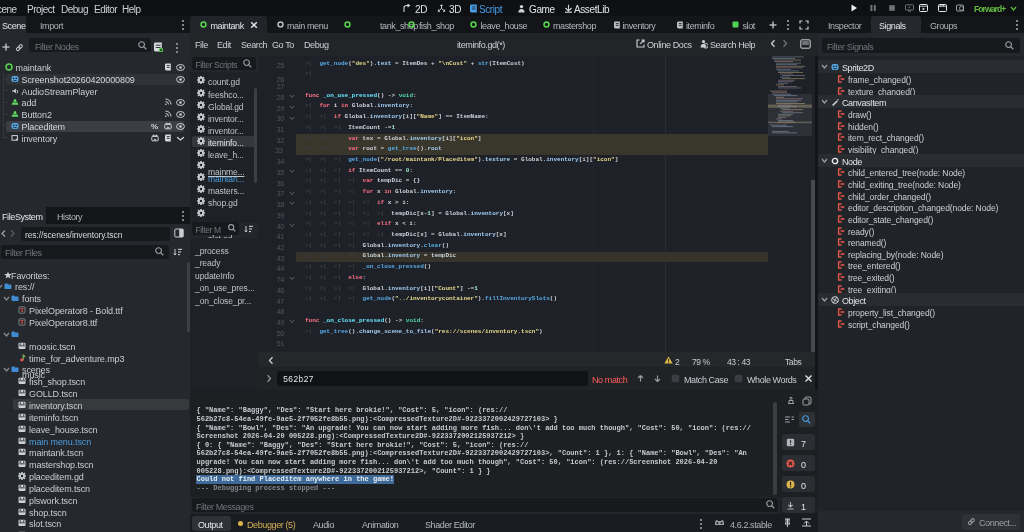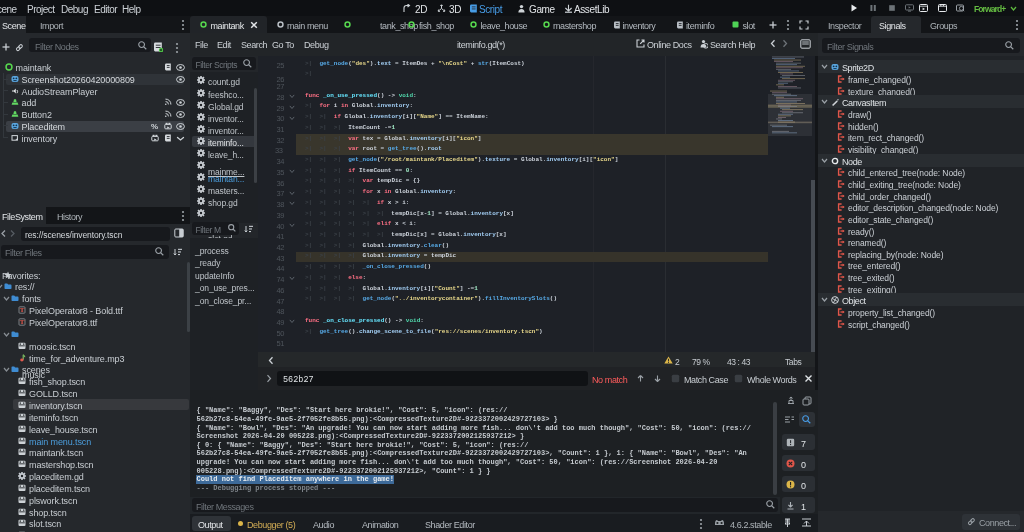--- a/index.html
+++ b/index.html
@@ -242,21 +242,21 @@
     </svg></div>
 <div class="a" style="left:173px;top:246.5px;line-height:0"><svg width="10" height="10" viewBox="0 0 10 10" style="">
       <path d="M2 2 L2 8 M2 8 L0.8 6.5 M2 8 L3.2 6.5" stroke="#c8cdd2" stroke-width="1"></path>
       <rect x="5" y="1.8" width="4" height="1.1" fill="#c8cdd2"></rect>
       <rect x="5" y="4.4" width="3" height="1.1" fill="#c8cdd2"></rect>
       <rect x="5" y="7" width="2" height="1.1" fill="#c8cdd2"></rect>
     </svg></div>
 <div class="a" style="left:4px;top:270.5px;line-height:0"><svg width="8" height="8" viewBox="0 0 8 8" style="">
       <path d="M4.0 0.4 L5.04 2.88 L7.84 3.04 L5.68 4.8 L6.4 7.6 L4.0 6.0 L1.6 7.6 L2.32 4.8 L0.16 3.04 L2.96 2.88 Z" fill="#c9ced3"></path>
     </svg></div>
-<div class="a tx" style="left:2px;top:271px;font:400 9px 'Liberation Sans',sans-serif;color:#c9ced3;letter-spacing:-0.1px;">Favorites:</div>
+<div class="a tx" style="left:11px;top:271px;font:400 9px 'Liberation Sans',sans-serif;color:#c9ced3;letter-spacing:-0.1px;">Favorites:</div>
 <div class="a" style="left:-4.5px;top:282.5px;line-height:0"><svg width="7" height="7" viewBox="0 0 7 7" style="">
       <path d="M1 2 L3.5 5 L6 2" stroke="#888e94" stroke-width="1.2" fill="none"></path>
     </svg></div>
 <div class="a" style="left:4px;top:281.5px;line-height:0"><svg width="8" height="8" viewBox="0 0 8 8" style="">
       <path d="M0.5 2.2 Q0.5 1.4 1.3 1.4 L3.2 1.4 L4.2 2.6 L6.7 2.6 Q7.5 2.6 7.5 3.4 L7.5 6.2 Q7.5 7 6.7 7 L1.3 7 Q0.5 7 0.5 6.2 Z" fill="#3f8cd2"></path>
     </svg></div>
 <div class="a tx" style="left:15px;top:282px;font:400 9px 'Liberation Sans',sans-serif;color:#c9ced3;letter-spacing:-0.1px;">res://</div>
 <div class="a" style="left:2.5px;top:294.5px;line-height:0"><svg width="7" height="7" viewBox="0 0 7 7" style="">
       <path d="M1 2 L3.5 5 L6 2" stroke="#888e94" stroke-width="1.2" fill="none"></path>
     </svg></div>

